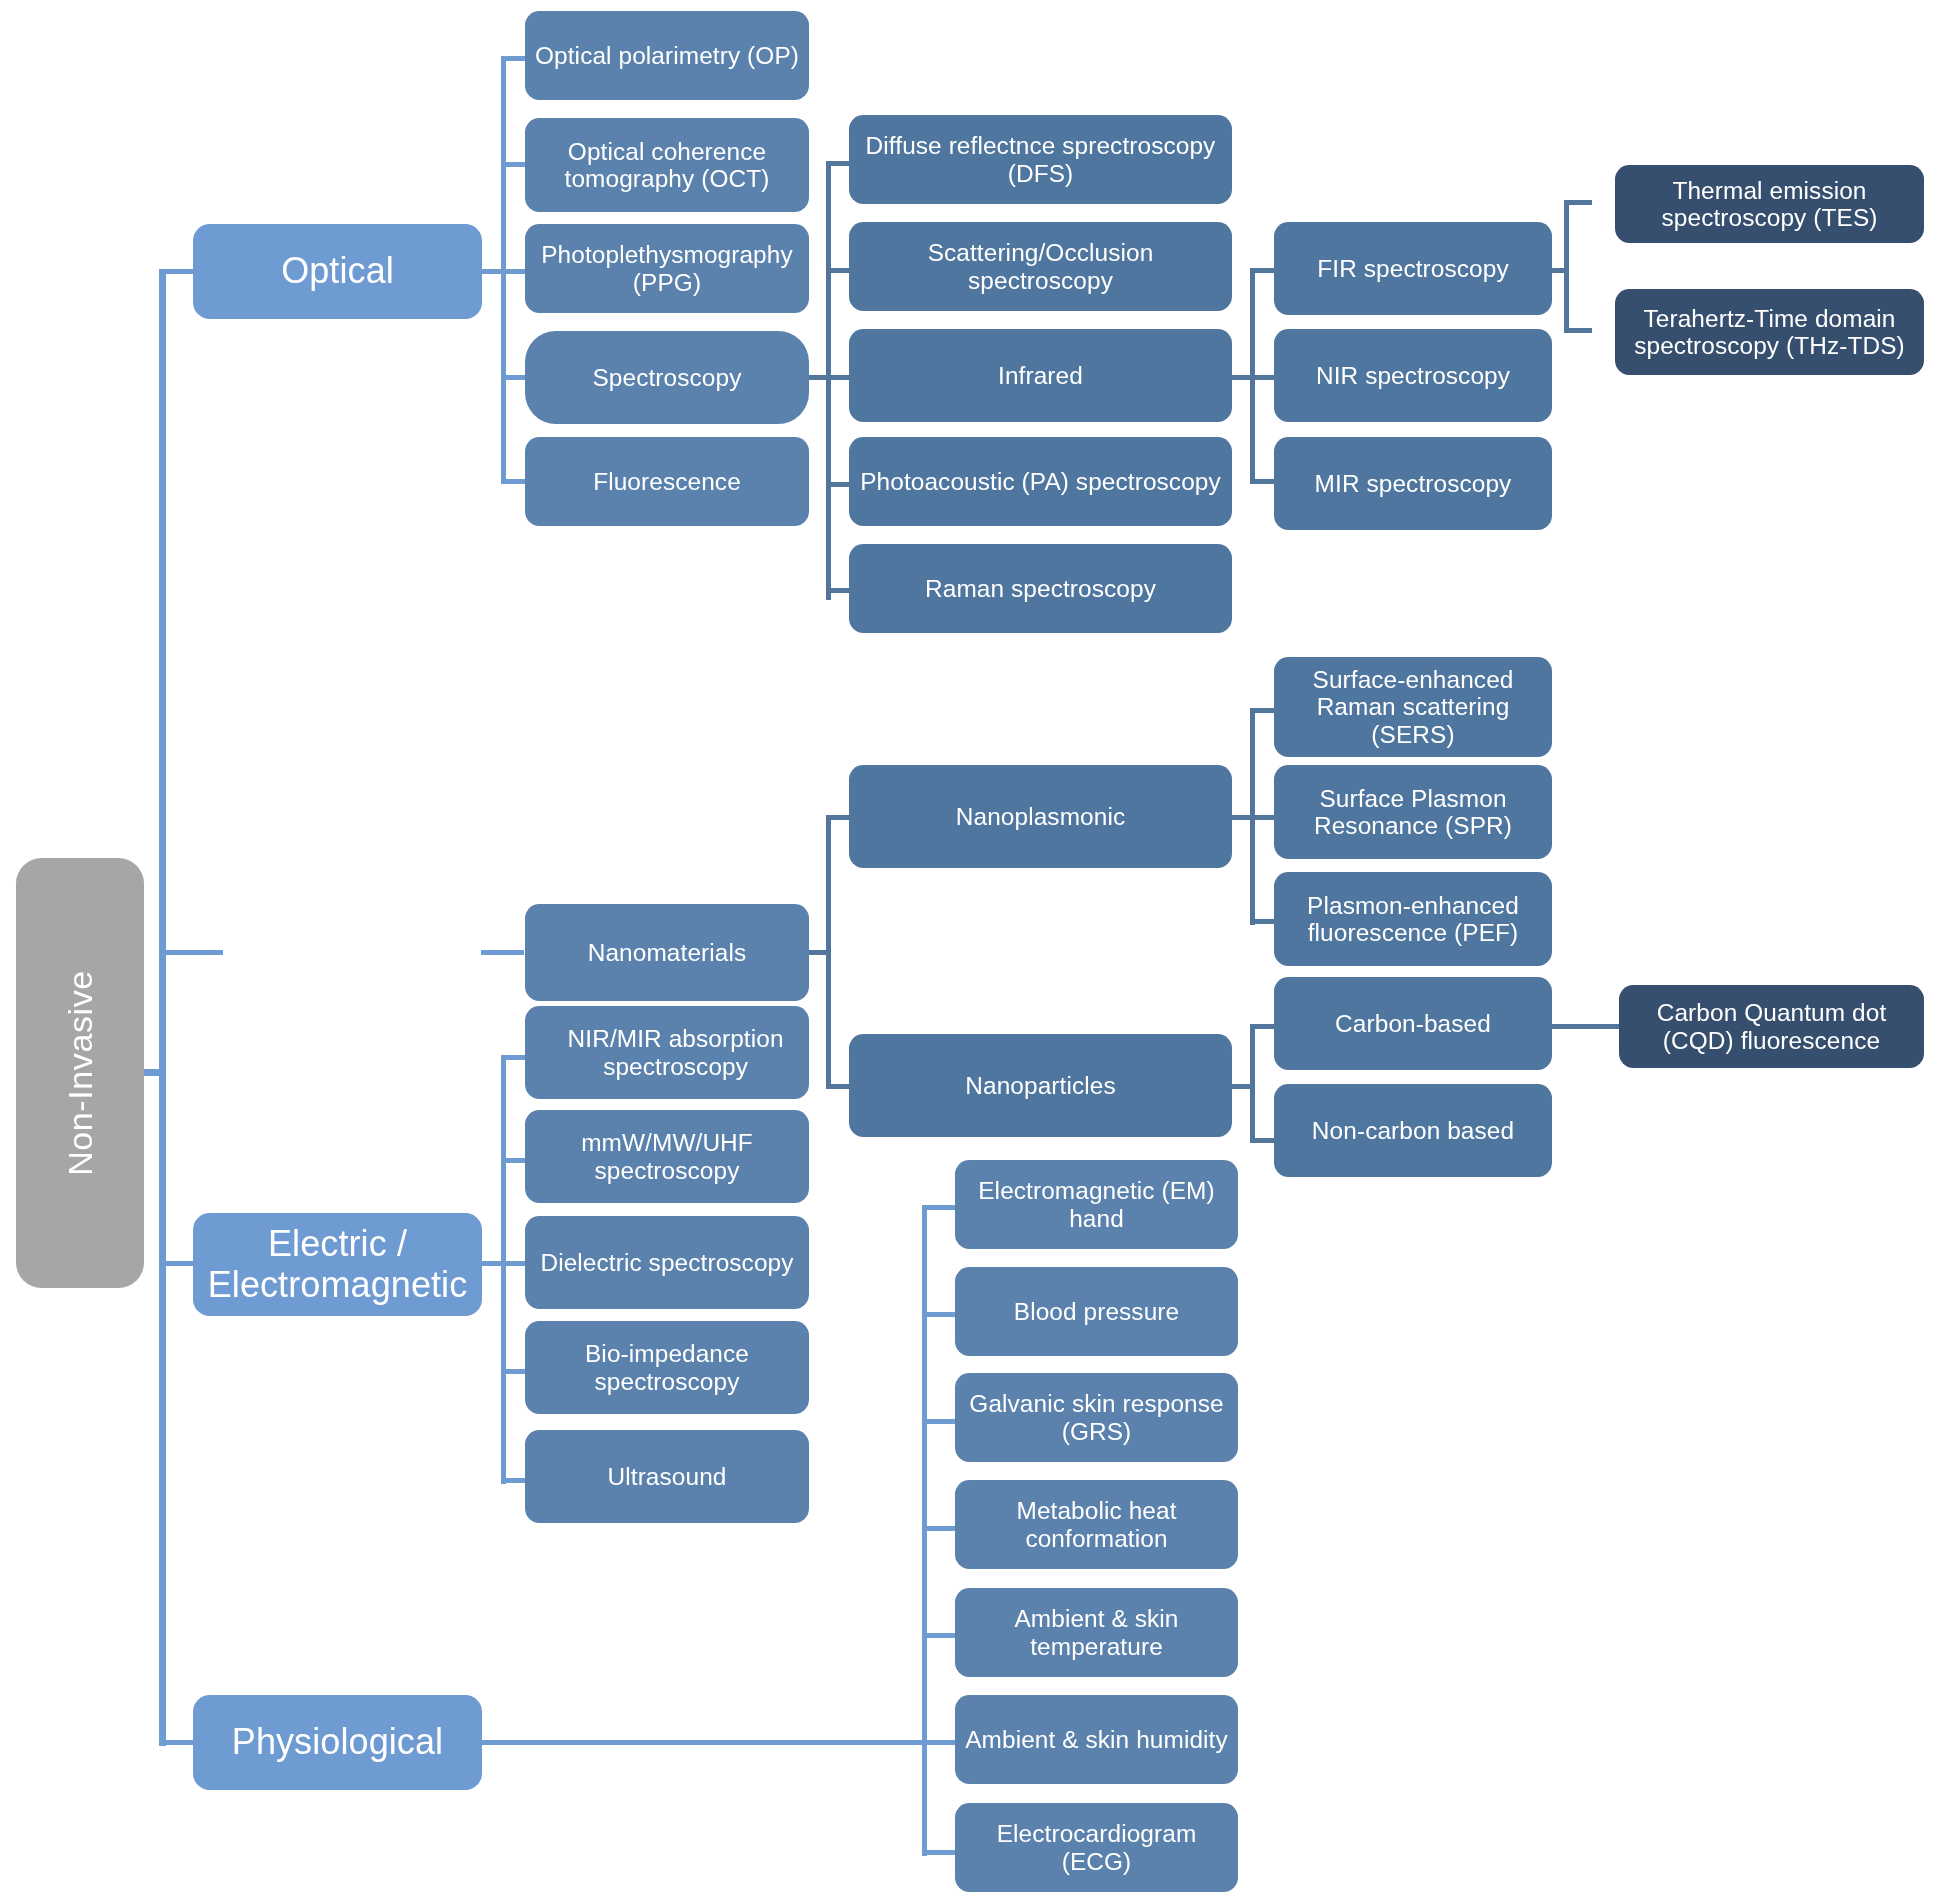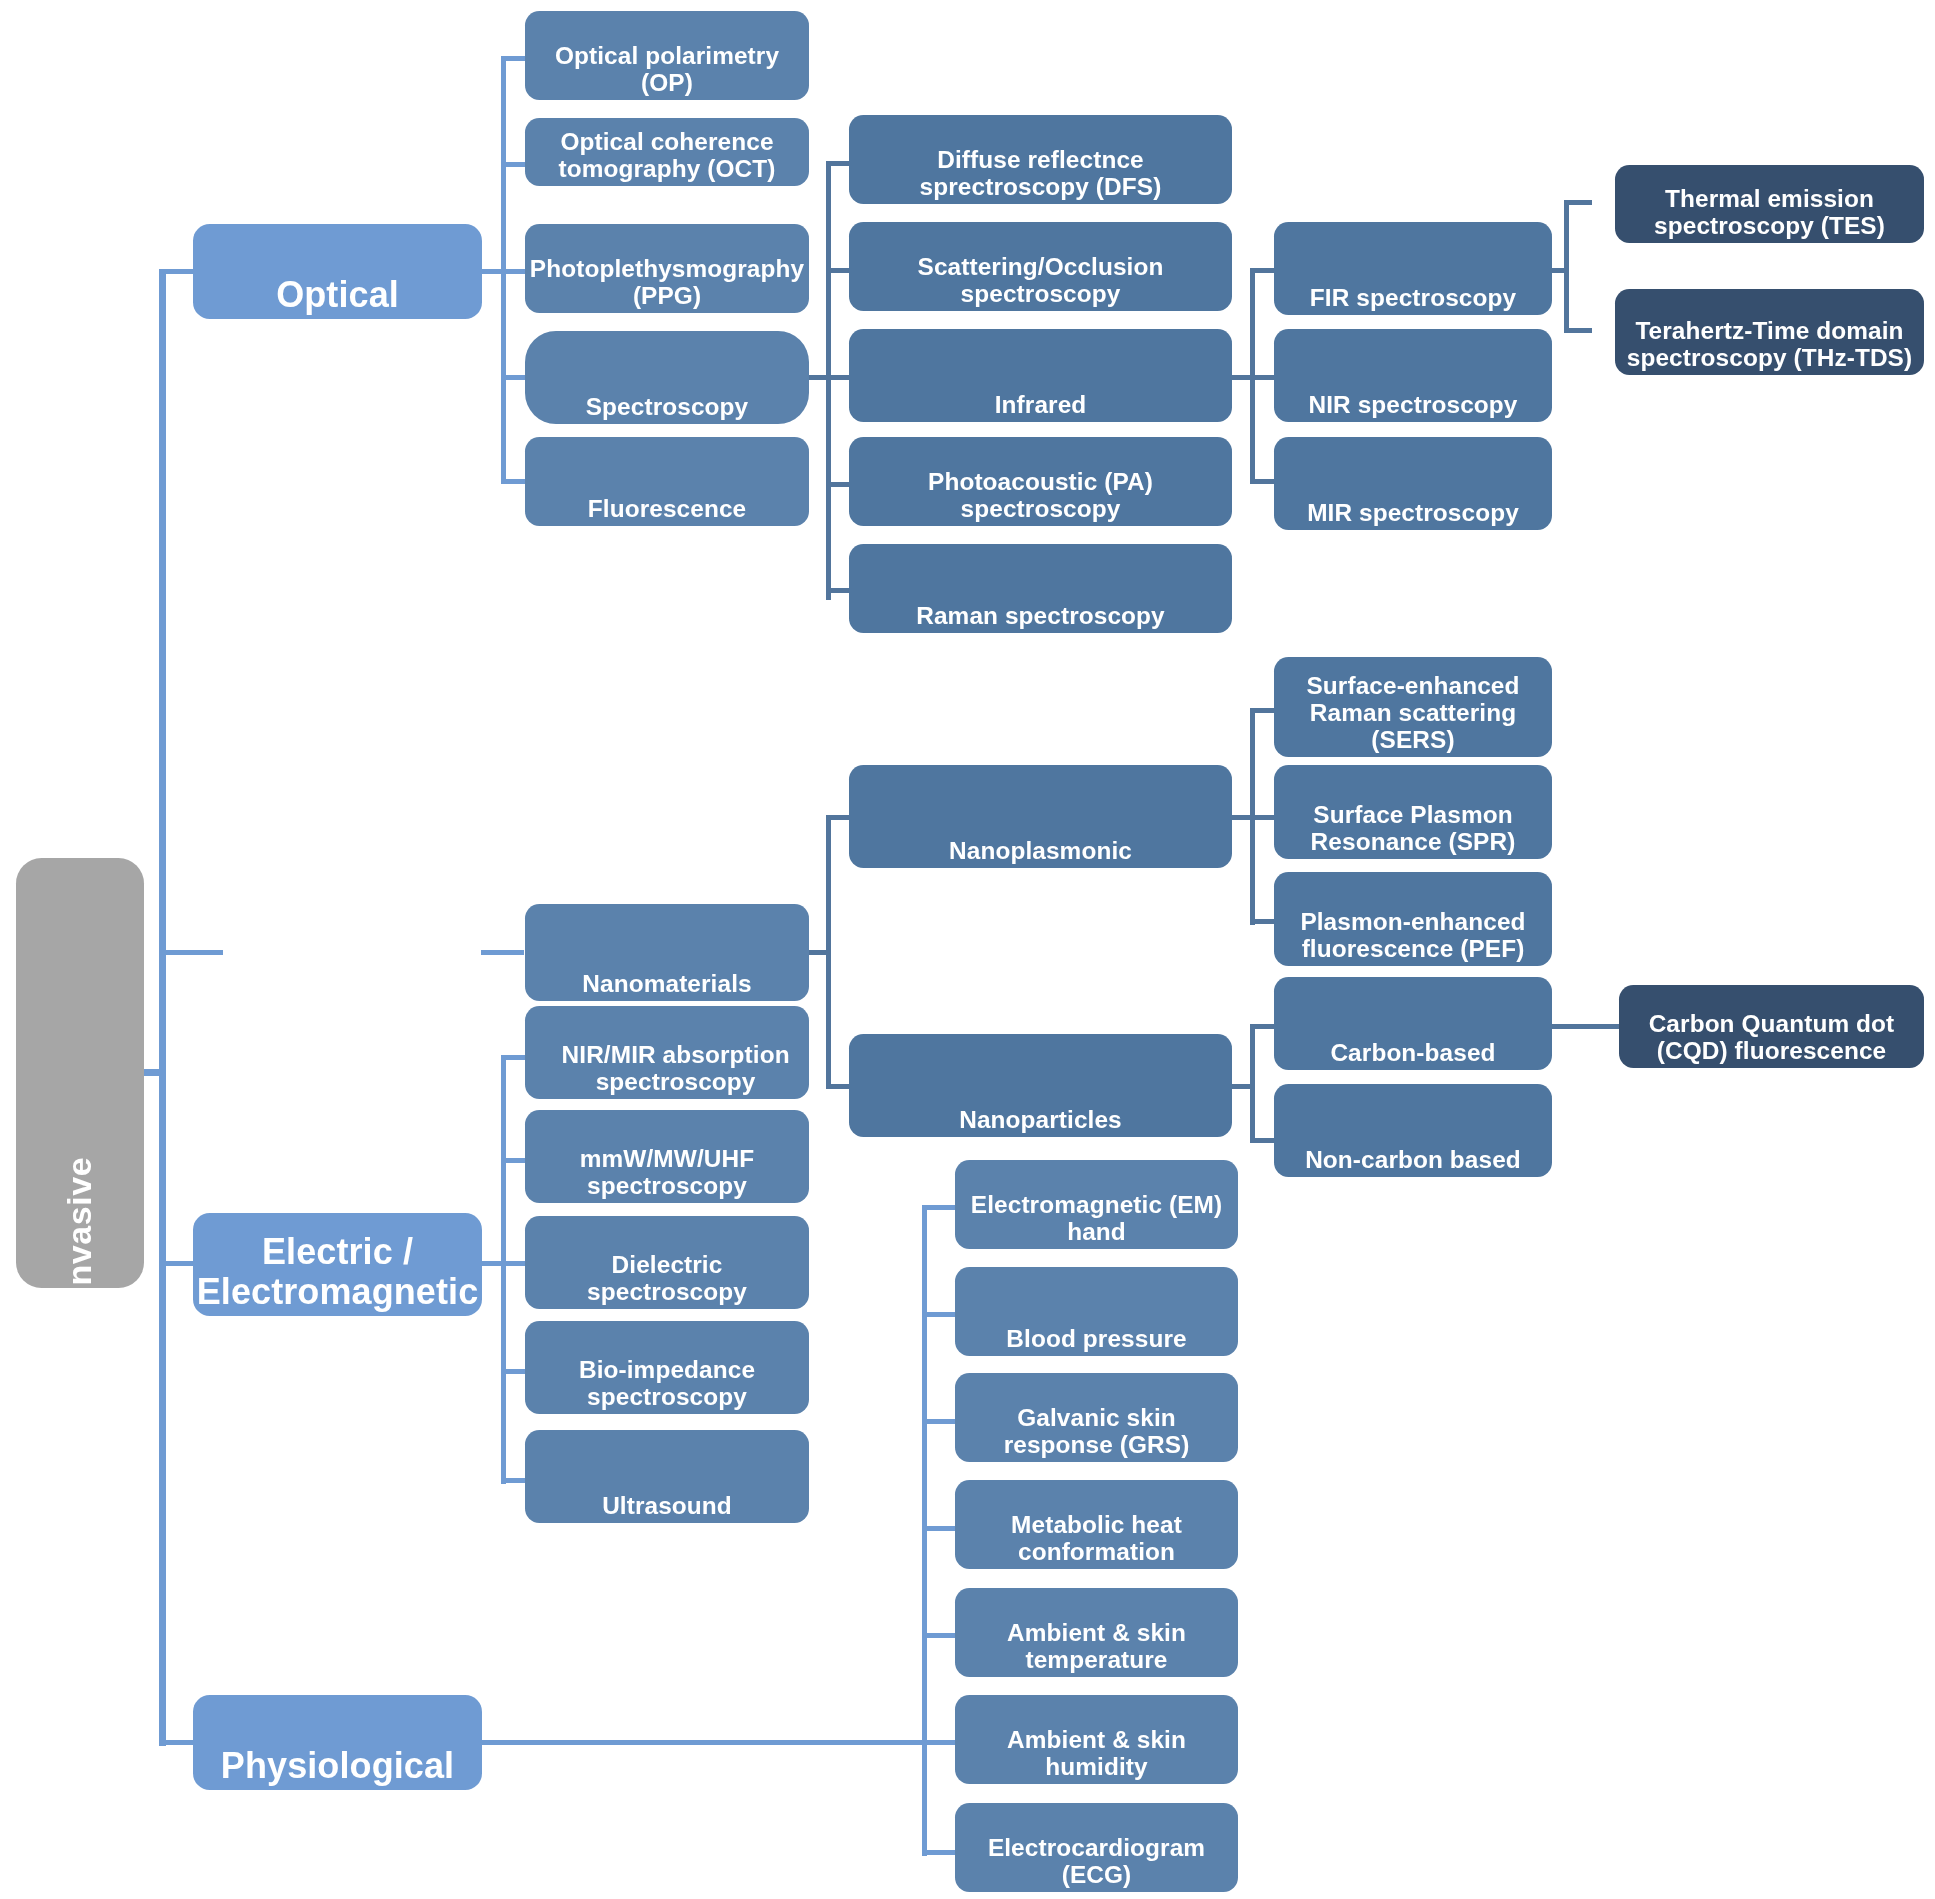--- a/index.html
+++ b/index.html
@@ -13,25 +13,25 @@
   }
   
   .conn{position:absolute;background:#6f9bd3;}
   .conn.d2{background:#52759c;}
   .conn.d3{background:#52759c;}
   
   .node{
     position:absolute;
     box-sizing:border-box;
     display:flex;
-    align-items:flex-end;
+    align-items:center;
     justify-content:center;
     text-align:center;
     color:#ffffff;
-    font-weight:bold;
+    font-weight:normal;
     line-height:1.12;
     border-radius:14.4px;
     padding:3.3px 7.8px;
     letter-spacing:0.1px;
     -webkit-font-smoothing:antialiased;
   }
   .root{
     background:#a6a6a6;
     border-radius:25.5px;
     font-size:34px;
@@ -82,21 +82,21 @@
 
   <div class="conn" style="left:501px; top:56px;  width:25px; height:5px;"></div>
   <div class="conn" style="left:501px; top:162px;  width:25px; height:5px;"></div>
   <div class="conn" style="left:501px; top:269px;  width:25px; height:5px;"></div>
   <div class="conn" style="left:501px; top:375px;  width:25px; height:5px;"></div>
   <div class="conn" style="left:501px; top:479px;  width:25px; height:5px;"></div>
 
   <div class="node lvl2" style="left:525px; top:11px; width:284px; height:89px;">
     <span>Optical polarimetry (OP)</span>
   </div>
-  <div class="node lvl2" style="left:525px; top:118px; width:284px; height:68px;">
+  <div class="node lvl2" style="left:525px; top:118px; width:284px; height:94px;">
     <span>Optical coherence tomography (OCT)</span>
   </div>
   <div class="node lvl2" style="left:525px; top:224px; width:284px; height:89px;">
     <span>Photoplethysmography (PPG)</span>
   </div>
   <div class="node lvl2" style="left:525px; top:331px; width:284px; height:93px;border-radius:31px;">
     <span>Spectroscopy</span>
   </div>
   <div class="node lvl2" style="left:525px; top:437px; width:284px; height:89px;">
     <span>Fluorescence</span>

